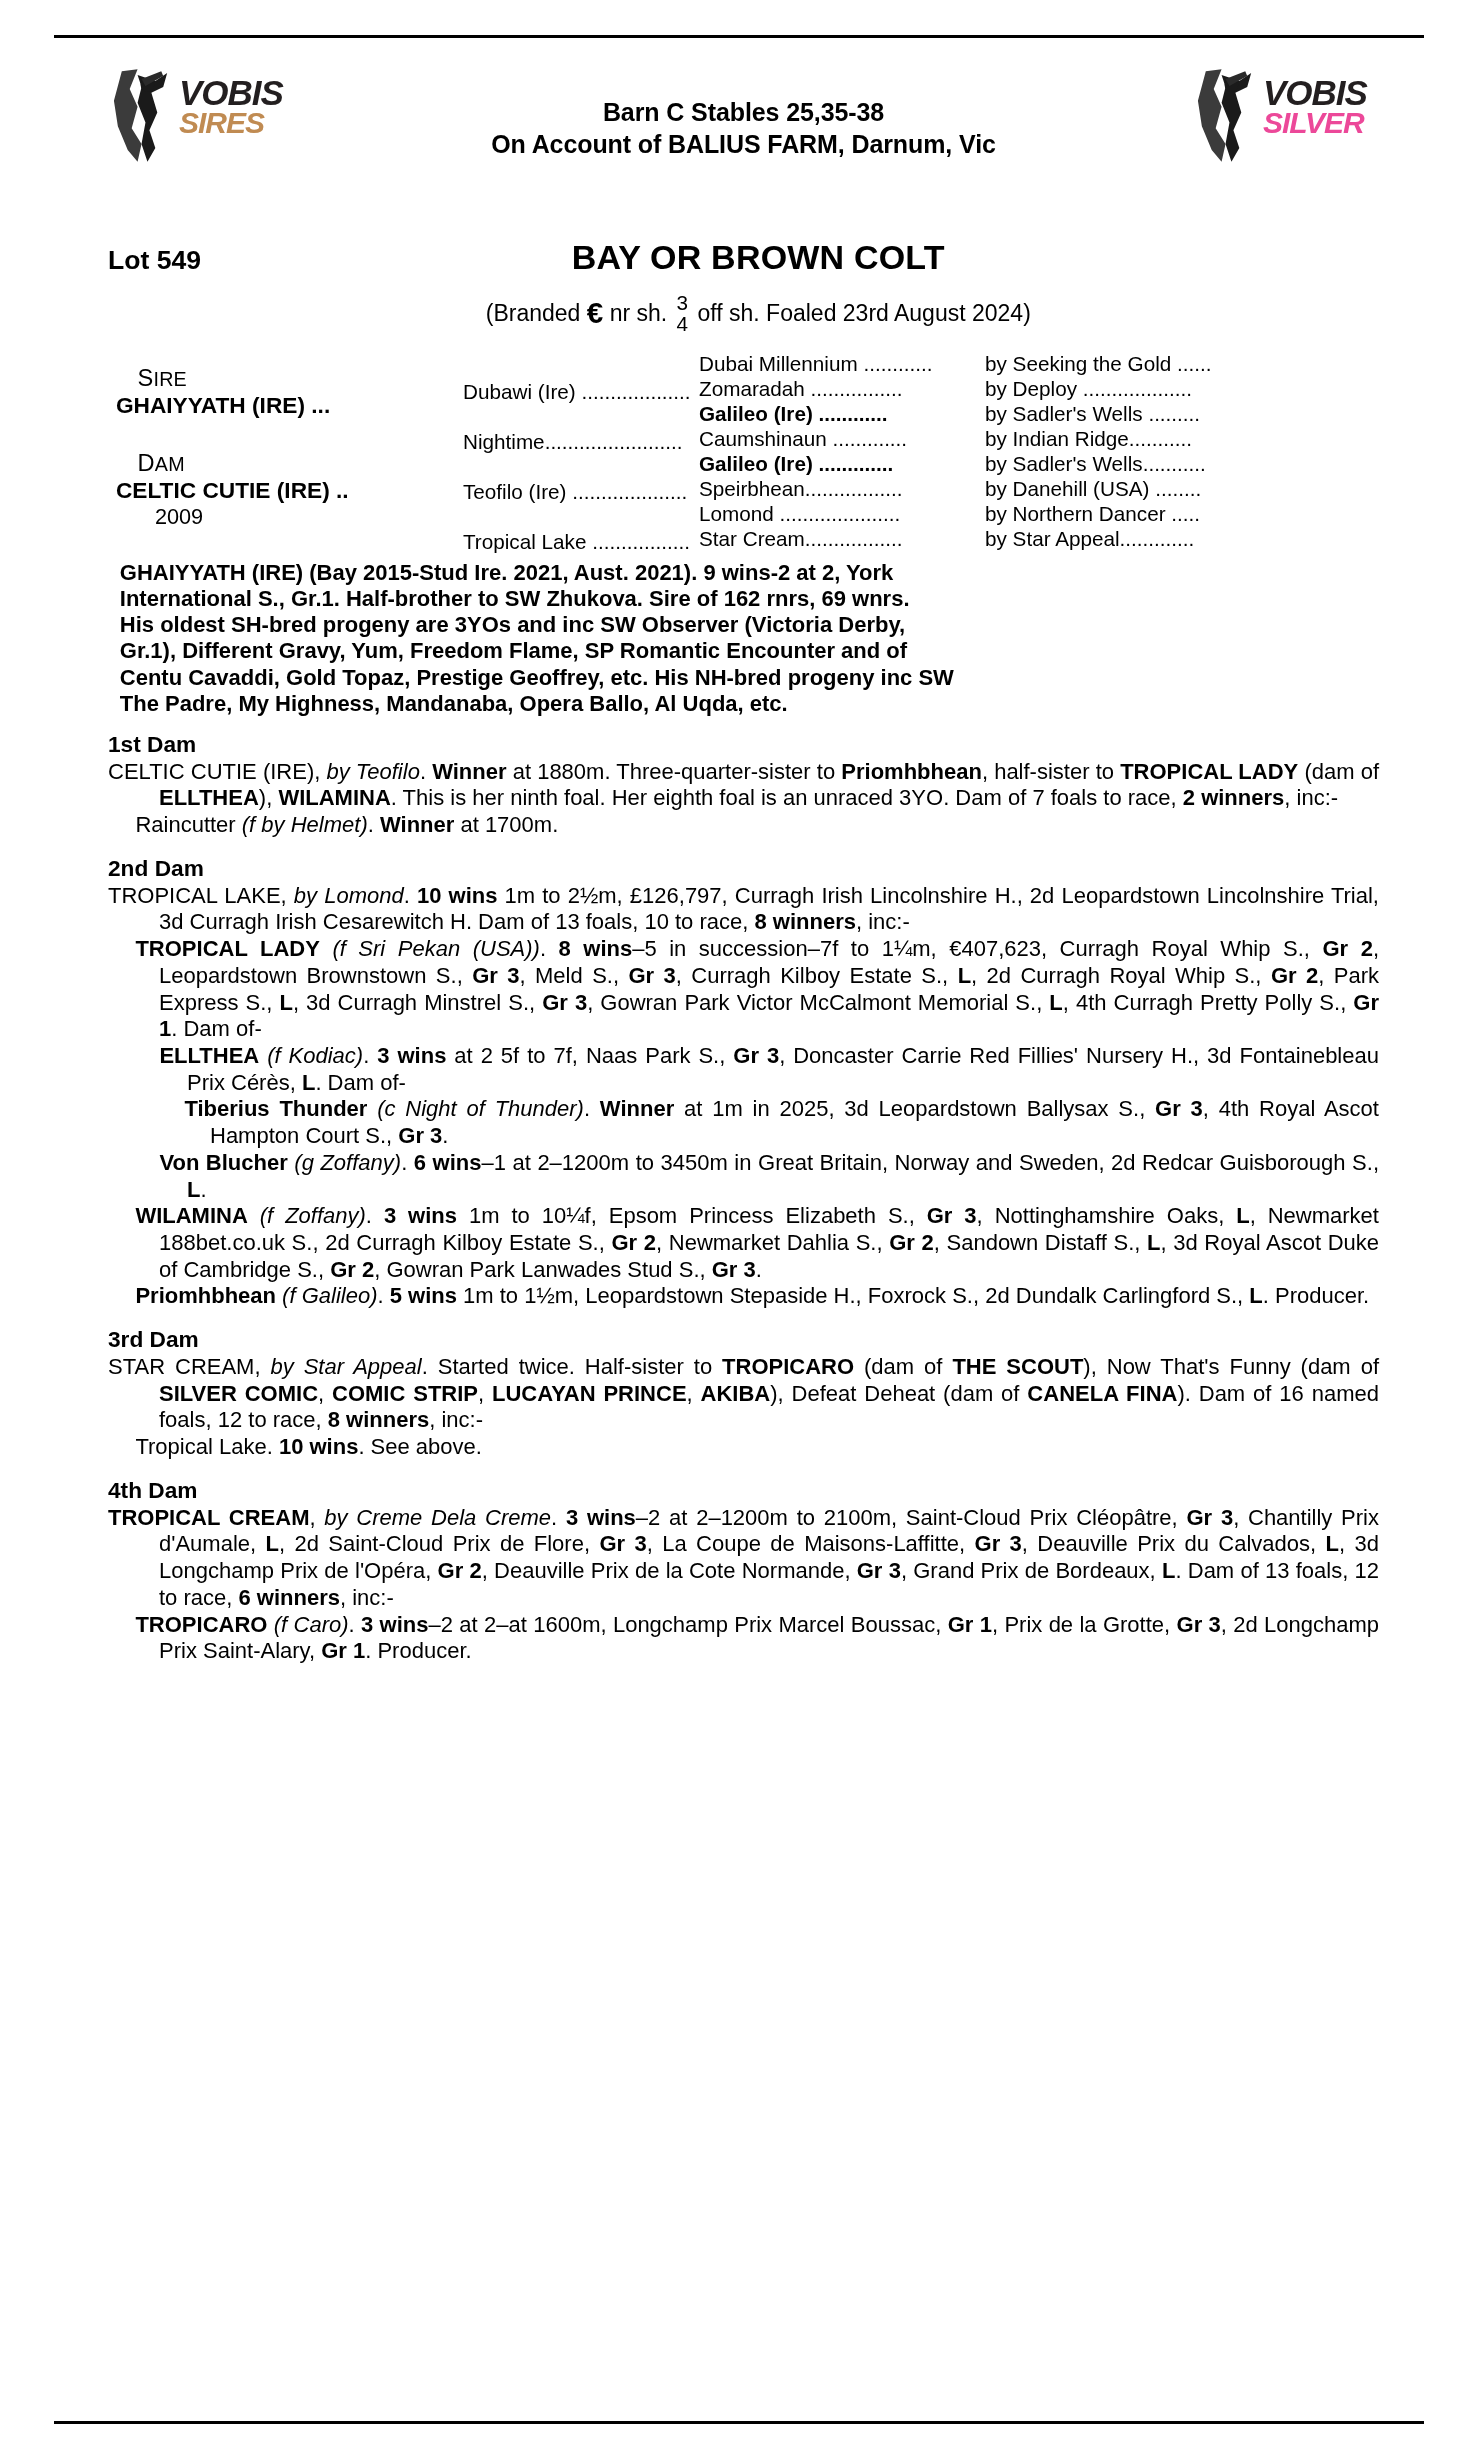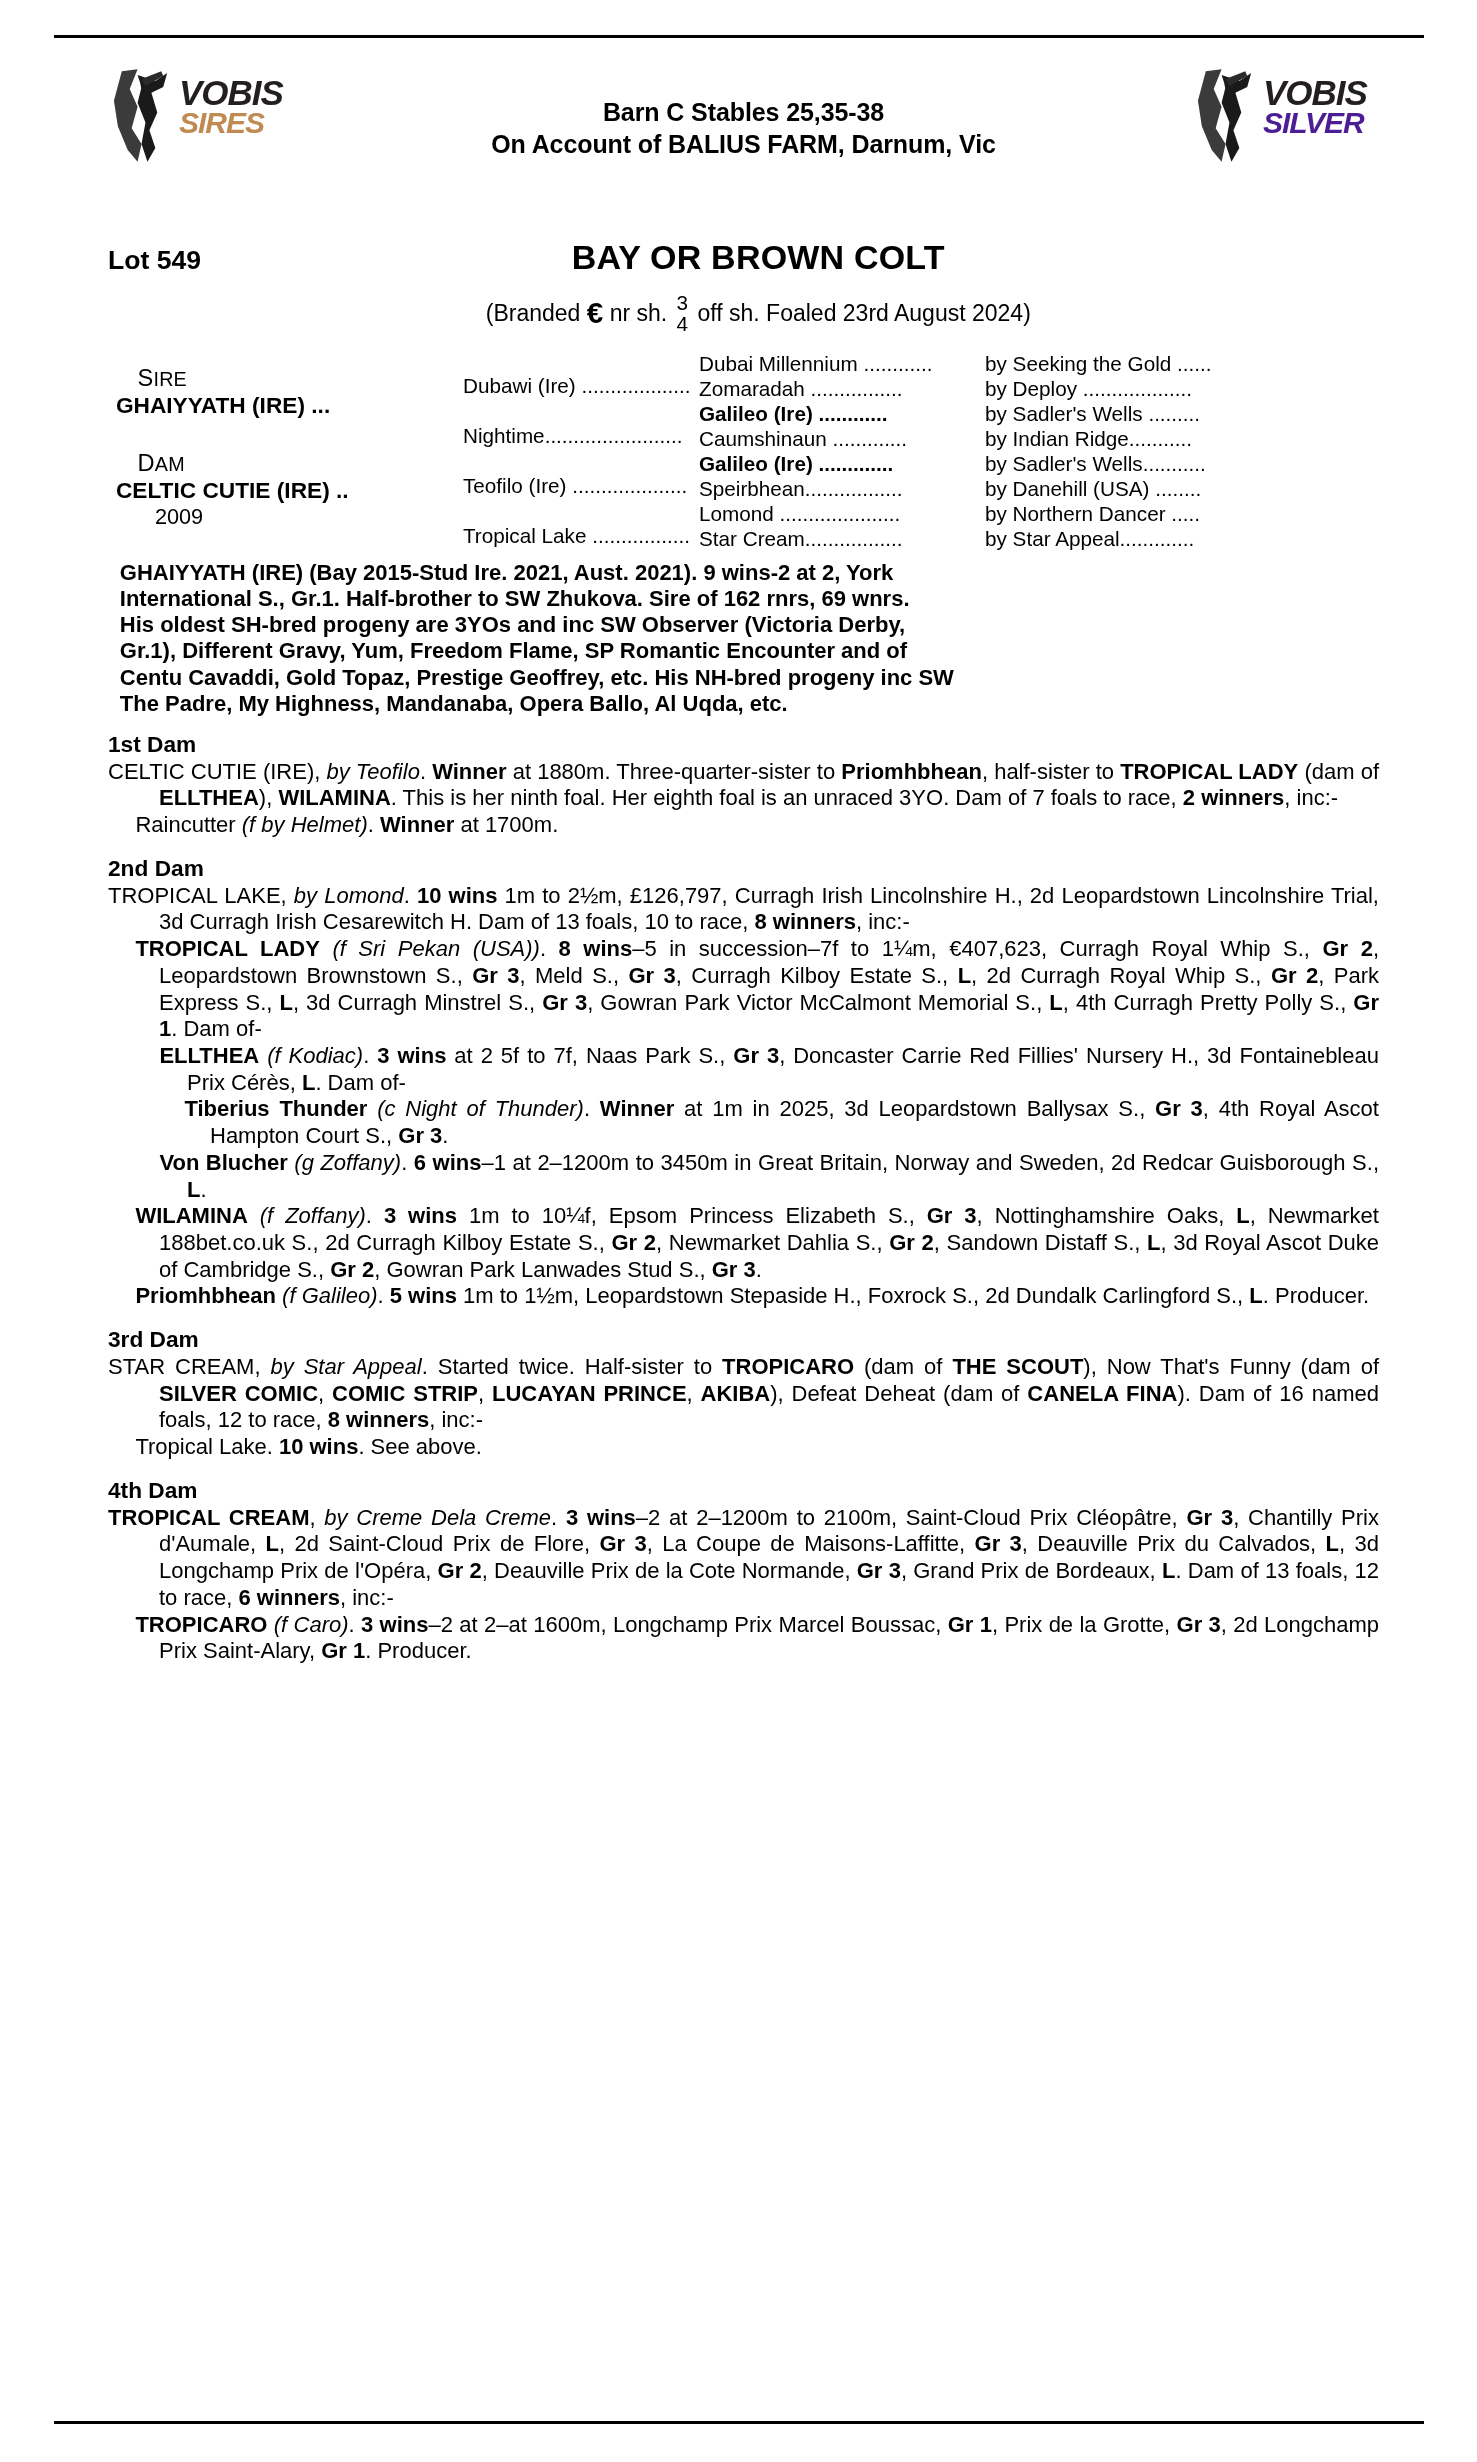--- a/index.html
+++ b/index.html
@@ -83,21 +83,21 @@
   }
   .logo-words .l2 {
     font-family: "Liberation Sans", sans-serif;
     font-weight: bold;
     font-size: 30px;
     font-style: italic;
     letter-spacing: -1px;
     display: block;
   }
   .sires-color { color: #c08b52; }
-  .silver-color { color: #4c1d95; }
+  .silver-color { color: #ec4899; }
 
   .header-center {
     position: absolute;
     left: 246px;
     right: 246px;
     top: 37px;
     text-align: center;
   }
   .barn-line {
     font-size: 25px;
@@ -173,21 +173,21 @@
   .ped-name {
     font-weight: bold;
     font-size: 22.7px;
     white-space: nowrap;
   }
   .ped-year { padding-left: 39px; font-size: 21.7px; }
 
   .ped-col2 {
     position: absolute;
     left: 355px;
-    top: 10px;
+    top: 16px;
     width: 236px;
   }
   .ped-col3 {
     position: absolute;
     left: 591px;
     top: 0;
     width: 286px;
   }
   .ped-col4 {
     position: absolute;

